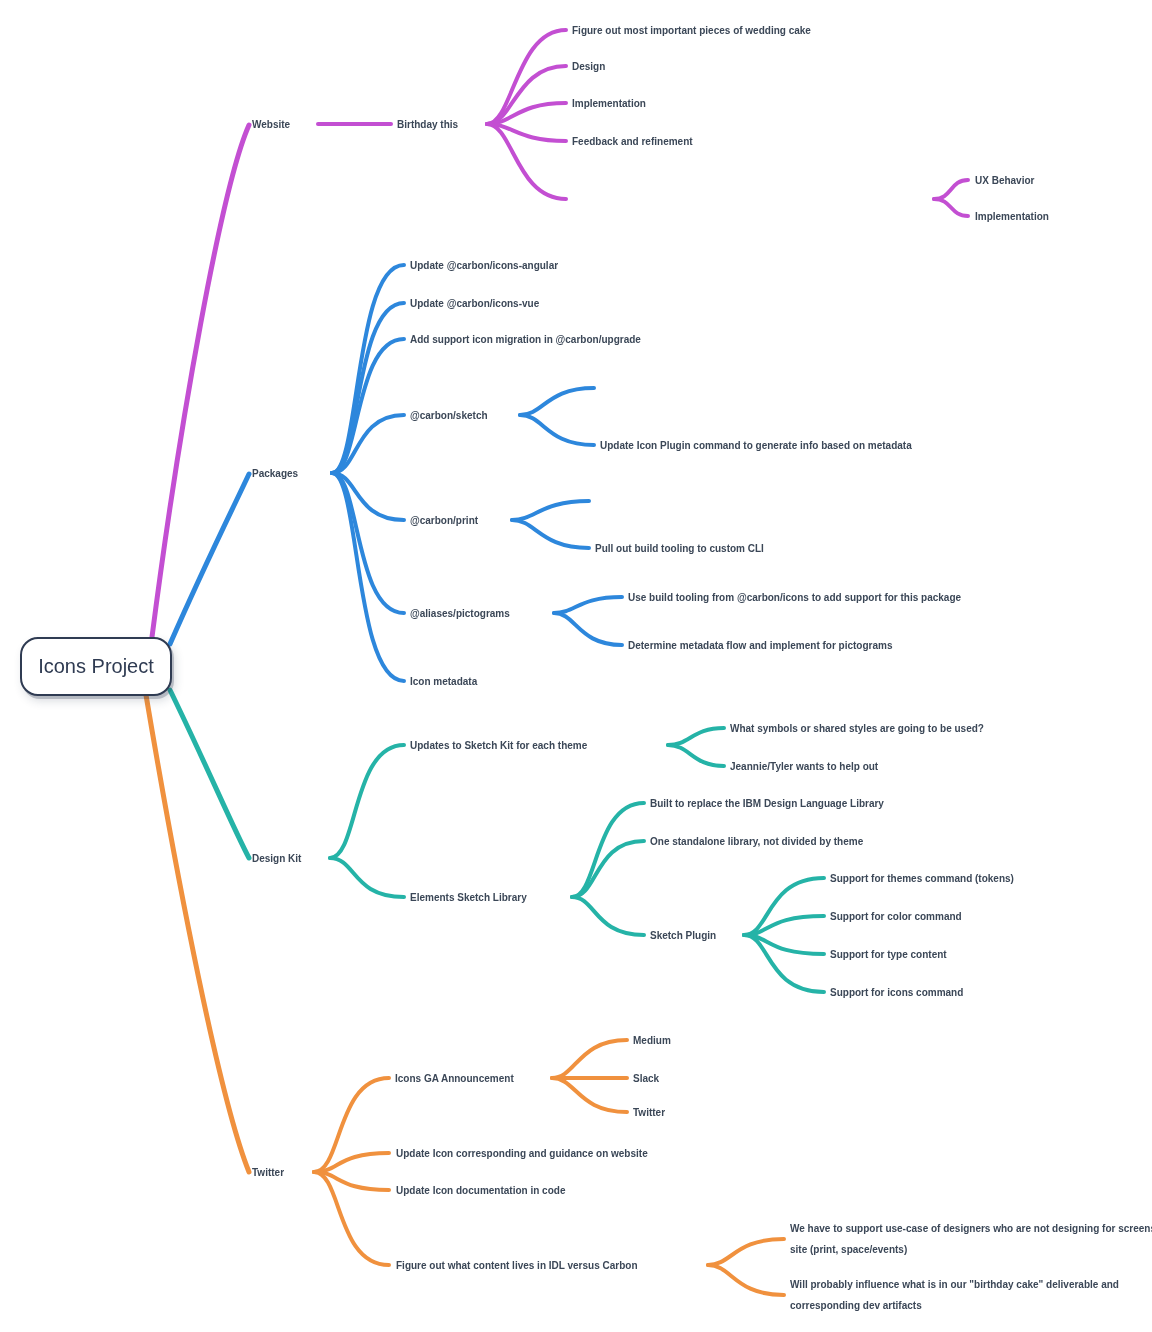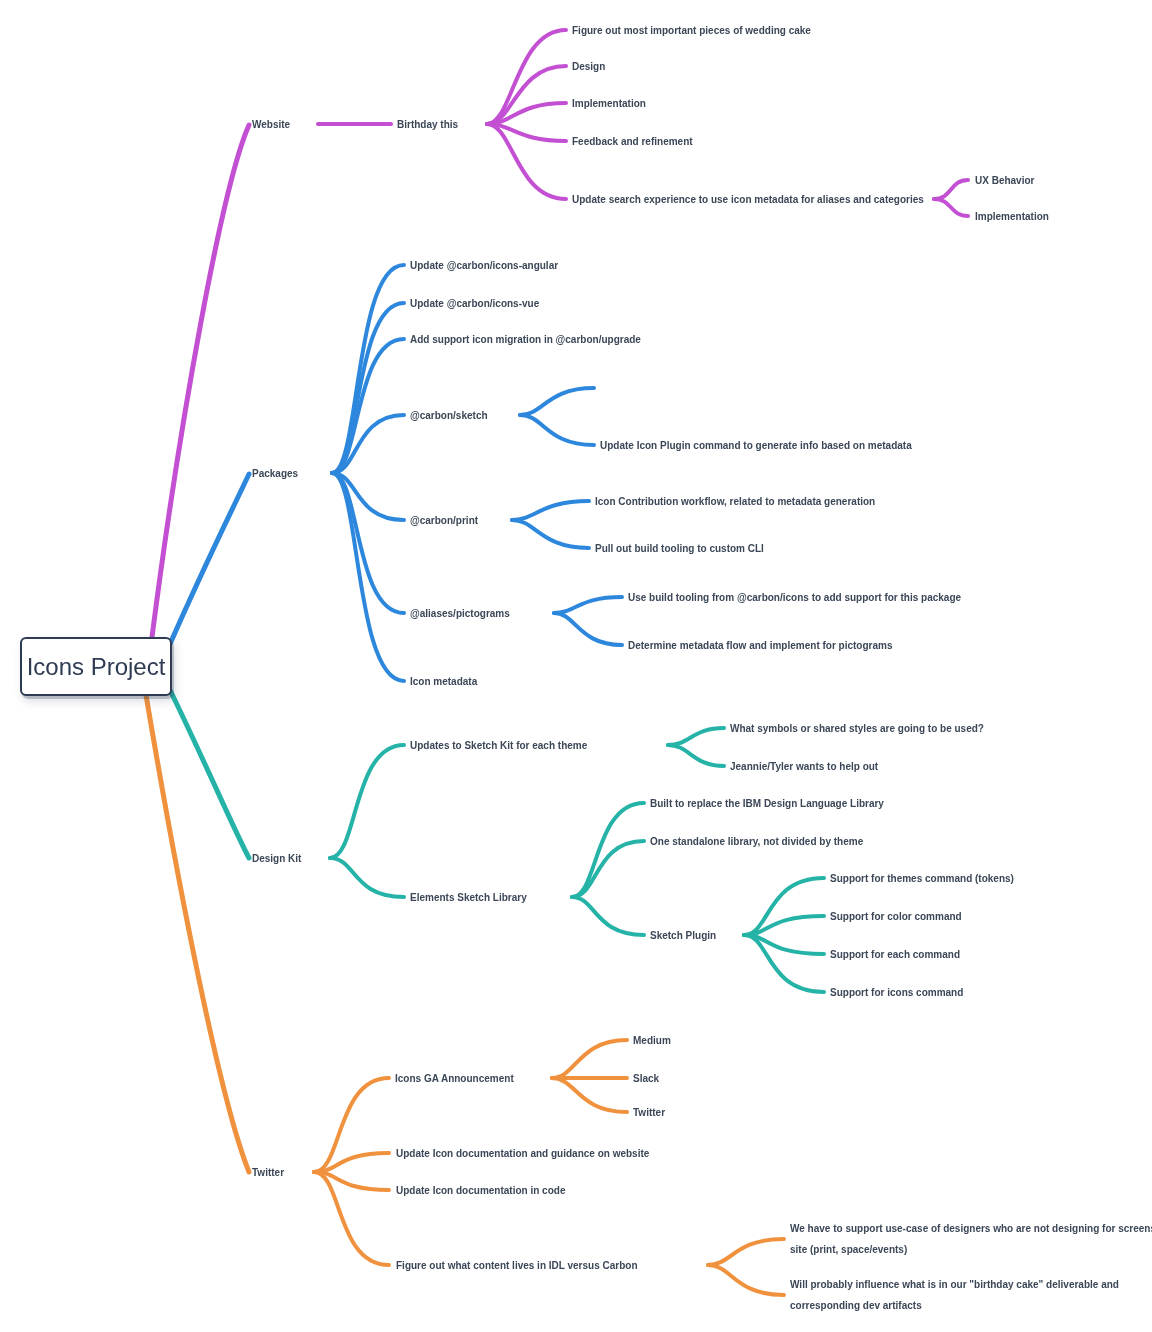--- a/index.html
+++ b/index.html
@@ -9,24 +9,24 @@
   svg.links{position:absolute;left:0;top:0;}
   svg.links path{fill:none;stroke-linecap:round;}
   .st-web{stroke:#C34FD2;} .st-pkg{stroke:#2D87DC;}
   .st-dk{stroke:#25B3A7;}  .st-ct{stroke:#F0913E;}
   .w5{stroke-width:5px;} .w4{stroke-width:4px;}
   .node{position:absolute;transform:translateY(-50%);color:#3B4757;
         font-size:10px;font-weight:600;line-height:21px;white-space:nowrap;
         letter-spacing:0;}
   .wrap{white-space:normal;}
   .root-box{position:absolute;left:20px;top:637px;width:148px;height:55px;
-        background:#ffffff;border:2px solid #2F3B52;border-radius:6px;
+        background:#ffffff;border:2px solid #2F3B52;border-radius:18px;
         box-shadow:2px 3px 0 rgba(47,59,82,0.25), 3px 5px 10px rgba(47,59,82,0.18);
         display:flex;align-items:center;justify-content:center;
-        color:#2F3B52;font-size:24px;font-weight:500;z-index:2;}
+        color:#2F3B52;font-size:20px;font-weight:500;z-index:2;}
 </style>
 </head>
 <body>
 
 <div class="stage">
 
   <svg class="links" width="1152" height="1332">
 
     <path class="st-web w5" d="M152,637 C180,420 222,186 249,125"></path>
     <path class="st-pkg w5" d="M170,644 C206,562 234,506 249,474"></path>
@@ -80,55 +80,53 @@
   </svg>
 
   <div class="root-box">Icons Project</div>
 
   <div class="node" style="left:252px;top:124px">Website</div>
   <div class="node" style="left:397px;top:124px">Birthday this</div>
   <div class="node" style="left:572px;top:30px">Figure out most important pieces of wedding cake</div>
   <div class="node" style="left:572px;top:66px">Design</div>
   <div class="node" style="left:572px;top:103px">Implementation</div>
   <div class="node" style="left:572px;top:141px">Feedback and refinement</div>
-  <div class="node wrap" style="left:572px;top:199px;width:360px">Update search experience to use icon metadata for aliases and categories</div>
   <div class="node" style="left:975px;top:180px">UX Behavior</div>
   <div class="node" style="left:975px;top:216px">Implementation</div>
 
   <div class="node" style="left:252px;top:473px">Packages</div>
   <div class="node" style="left:410px;top:265px">Update @carbon/icons-angular</div>
   <div class="node" style="left:410px;top:303px">Update @carbon/icons-vue</div>
   <div class="node" style="left:410px;top:339px">Add support icon migration in @carbon/upgrade</div>
   <div class="node" style="left:410px;top:415px">@carbon/sketch</div>
   <div class="node wrap" style="left:600px;top:445px;width:375px">Update Icon Plugin command to generate info based on metadata</div>
   <div class="node" style="left:410px;top:520px">@carbon/print</div>
-  <div class="node wrap" style="left:595px;top:501px;width:340px">Icon Contribution workflow, related to metadata generation</div>
   <div class="node" style="left:595px;top:548px">Pull out build tooling to custom CLI</div>
   <div class="node" style="left:410px;top:613px">@aliases/pictograms</div>
   <div class="node wrap" style="left:628px;top:597px;width:400px">Use build tooling from @carbon/icons to add support for this package</div>
   <div class="node" style="left:628px;top:645px">Determine metadata flow and implement for pictograms</div>
   <div class="node" style="left:410px;top:681px">Icon metadata</div>
 
   <div class="node" style="left:252px;top:858px">Design Kit</div>
   <div class="node" style="left:410px;top:745px">Updates to Sketch Kit for each theme</div>
   <div class="node" style="left:730px;top:728px">What symbols or shared styles are going to be used?</div>
   <div class="node" style="left:730px;top:766px">Jeannie/Tyler wants to help out</div>
   <div class="node" style="left:410px;top:897px">Elements Sketch Library</div>
   <div class="node" style="left:650px;top:803px">Built to replace the IBM Design Language Library</div>
   <div class="node" style="left:650px;top:841px">One standalone library, not divided by theme</div>
   <div class="node" style="left:650px;top:935px">Sketch Plugin</div>
   <div class="node" style="left:830px;top:878px">Support for themes command (tokens)</div>
   <div class="node" style="left:830px;top:916px">Support for color command</div>
-  <div class="node" style="left:830px;top:954px">Support for each command</div>
+  <div class="node" style="left:830px;top:954px">Support for type content</div>
   <div class="node" style="left:830px;top:992px">Support for icons command</div>
 
   <div class="node" style="left:252px;top:1172px">Twitter</div>
   <div class="node" style="left:395px;top:1078px">Icons GA Announcement</div>
   <div class="node" style="left:633px;top:1040px">Medium</div>
   <div class="node" style="left:633px;top:1078px">Slack</div>
   <div class="node" style="left:633px;top:1112px">Twitter</div>
-  <div class="node" style="left:396px;top:1153px">Update Icon documentation and guidance on website</div>
+  <div class="node" style="left:396px;top:1153px">Update Icon corresponding and guidance on website</div>
   <div class="node" style="left:396px;top:1190px">Update Icon documentation in code</div>
   <div class="node" style="left:396px;top:1265px">Figure out what content lives in IDL versus Carbon</div>
   <div class="node wrap" style="left:790px;top:1239px;width:410px">We have to support use-case of designers who are not designing for screens on IDL site (print, space/events)</div>
   <div class="node wrap" style="left:790px;top:1295px;width:395px">Will probably influence what is in our "birthday cake" deliverable and corresponding dev artifacts</div>
 
 </div>
 
 </body></html>

